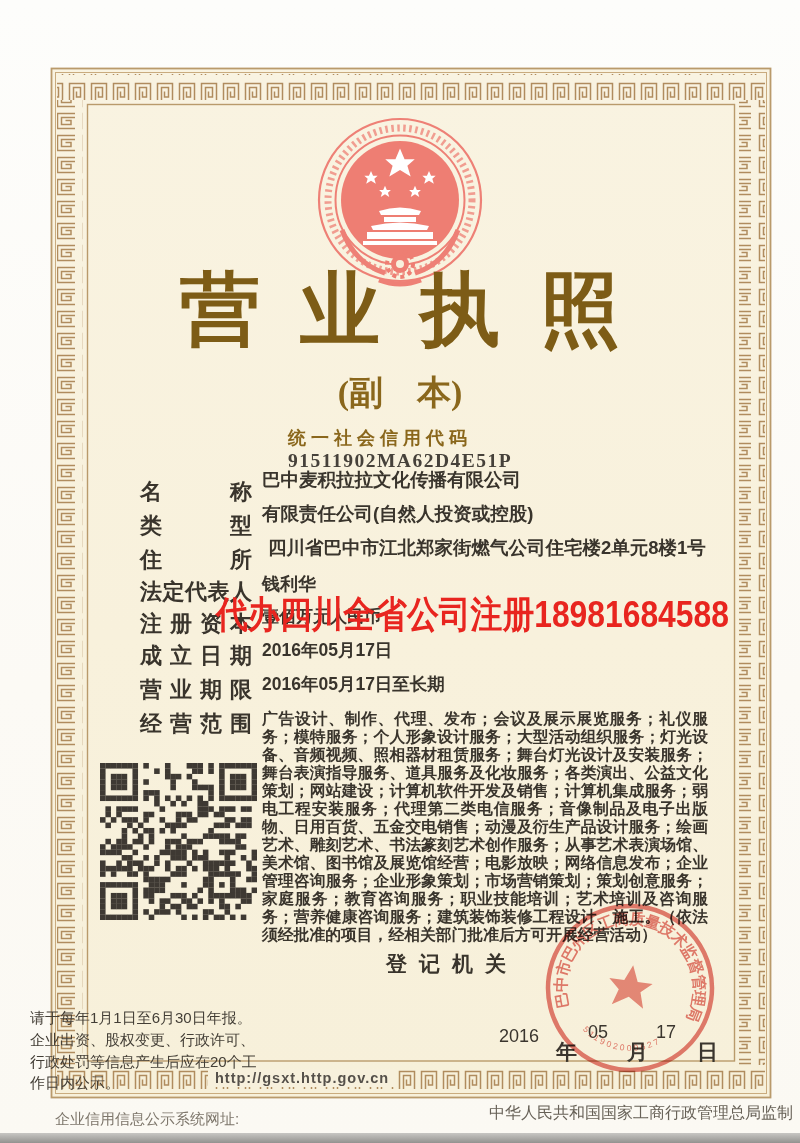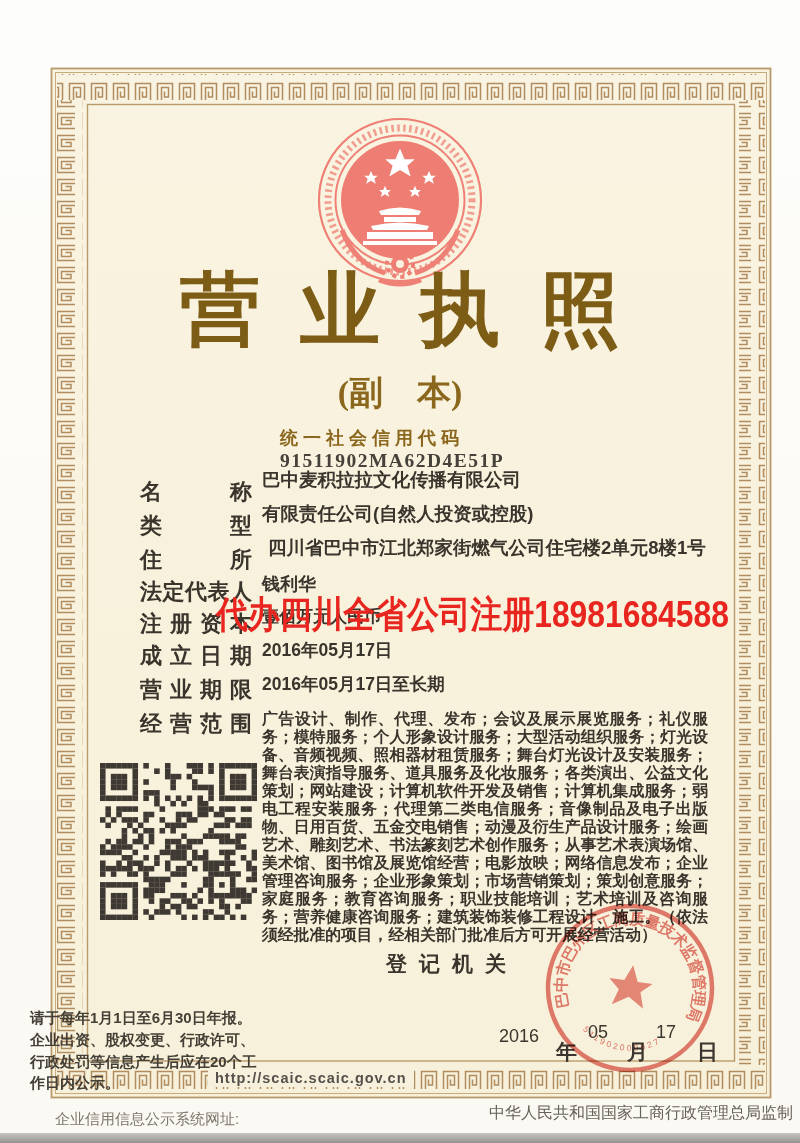--- a/index.html
+++ b/index.html
@@ -15,21 +15,21 @@
   .emblem{position:absolute;left:307px;top:112px;width:186px;height:186px;z-index:3;}
 
   .title{position:absolute;left:0;top:270px;width:800px;display:flex;justify-content:center;gap:40px;
          font-family:"Liberation Serif",serif;font-weight:bold;font-size:80px;line-height:1;
          color:#7d5c16;z-index:3;}
   .subtitle{position:absolute;left:0;top:370px;width:800px;text-align:center;
          font-family:"Liberation Serif",serif;font-weight:bold;font-size:34px;color:#8a671c;z-index:3;}
   .credit-row{position:absolute;left:278px;top:426px;display:flex;align-items:baseline;z-index:3;flex-direction:column;}
   .credit-label{font-size:18px;font-weight:bold;color:#8a671c;letter-spacing:5px;}
   .credit-code{font-family:"Liberation Serif",serif;font-size:19.5px;font-weight:bold;
-         color:#46413a;letter-spacing:1.5px;margin-left:2px;}
+         color:#46413a;letter-spacing:1.5px;margin-left:10px;}
 
   .f-label{position:absolute;left:140px;width:112px;display:flex;justify-content:space-between;
          font-size:22px;font-weight:bold;color:#39342c;line-height:1;z-index:3;}
   .f-value{position:absolute;left:262px;font-size:18.5px;font-weight:bold;color:#39342c;
          line-height:1.15;z-index:3;}
   .r1{top:481px}.r2{top:515px}.r3{top:549px}.r4{top:581px}
   .r5{top:613px}.r6{top:645px}.r7{top:679px}.r8{top:713px}
   .v1{top:469px}.v2{top:503px}.v3{top:537px;left:268px}.v4{top:574px;font-size:18px}
   .v5{top:607px;font-size:17px}.v6{top:640px;font-size:17.5px}.v7{top:674px;font-size:17.5px}
   .v8{top:710px;width:446px;font-size:15.8px;line-height:18px;text-align:justify;
@@ -48,21 +48,21 @@
       transform:rotate(8deg);opacity:.88;mix-blend-mode:multiply;}
 
   .date-part{position:absolute;color:#3a352e;z-index:10;}
   .d-num{font-size:18px;font-weight:normal;}
   .d-unit{font-size:21px;font-weight:bold;}
   .dy{left:499px;top:1026px}.dyu{left:556px;top:1038px}
   .dm{left:588px;top:1022px}.dmu{left:627px;top:1038px}
   .dd{left:656px;top:1022px}.ddu{left:697px;top:1038px}
 
   .annual{position:absolute;left:30px;top:1007px;width:240px;font-size:15px;line-height:21.8px;
-      font-weight:700;color:#433e36;white-space:pre-line;z-index:6;}
+      font-weight:400;color:#433e36;white-space:pre-line;z-index:6;}
   .url-plaque{position:absolute;left:208px;top:1069px;background:#f7f0dc;padding:1px 7px;
       font-size:14.5px;font-weight:bold;color:#55504a;letter-spacing:1px;z-index:5;}
   .footer-left{position:absolute;left:55px;top:1110px;font-size:15px;color:#7d766b;z-index:3;}
   .footer-right{position:absolute;left:489px;top:1103px;font-size:16px;color:#676157;z-index:3;}
 </style>
 </head>
 <body>
 
 <div class="page">
 
@@ -594,18 +594,18 @@
   <span class="date-part d-unit dyu">年</span>
   <span class="date-part d-num dm">05</span>
   <span class="date-part d-unit dmu">月</span>
   <span class="date-part d-num dd">17</span>
   <span class="date-part d-unit ddu">日</span>
 
   <div class="annual">请于每年1月1日至6月30日年报。
 企业出资、股权变更、行政许可、
 行政处罚等信息产生后应在20个工
 作日内公示。</div>
-  <div class="url-plaque">http://scaic.scaic.gov.cn</div>
+  <div class="url-plaque">http://gsxt.http.gov.cn</div>
   <div class="footer-left">企业信用信息公示系统网址:</div>
   <div class="footer-right">中华人民共和国国家工商行政管理总局监制</div>
 
   <div class="bottom-strip"></div>
 </div>
 
 </body></html>

